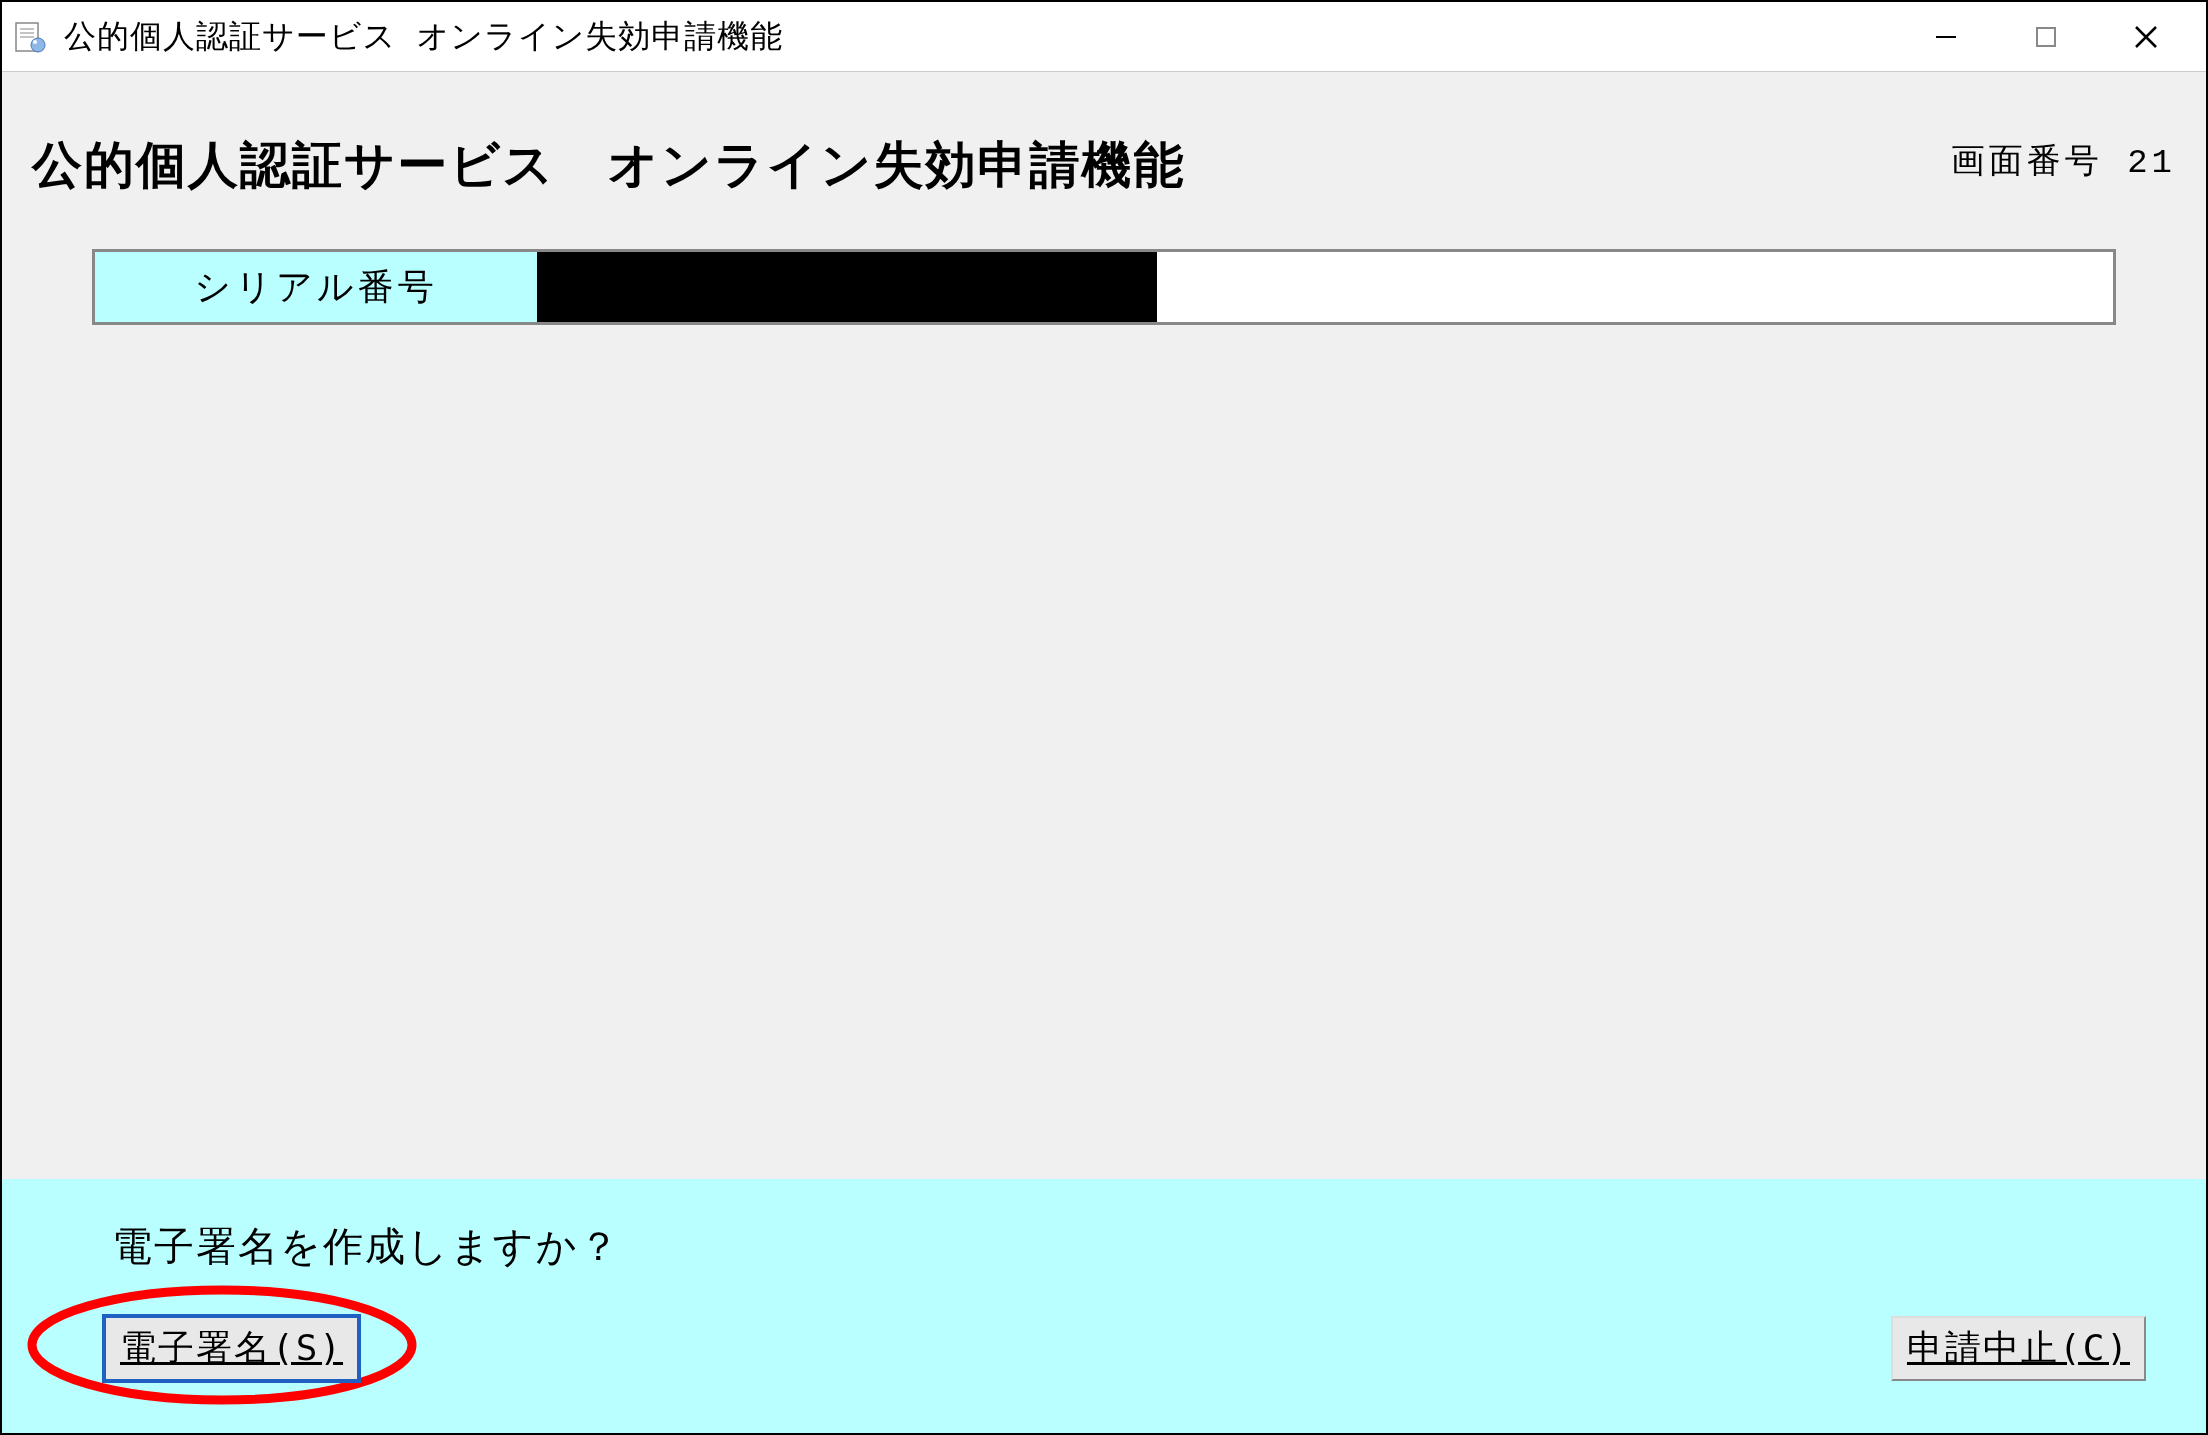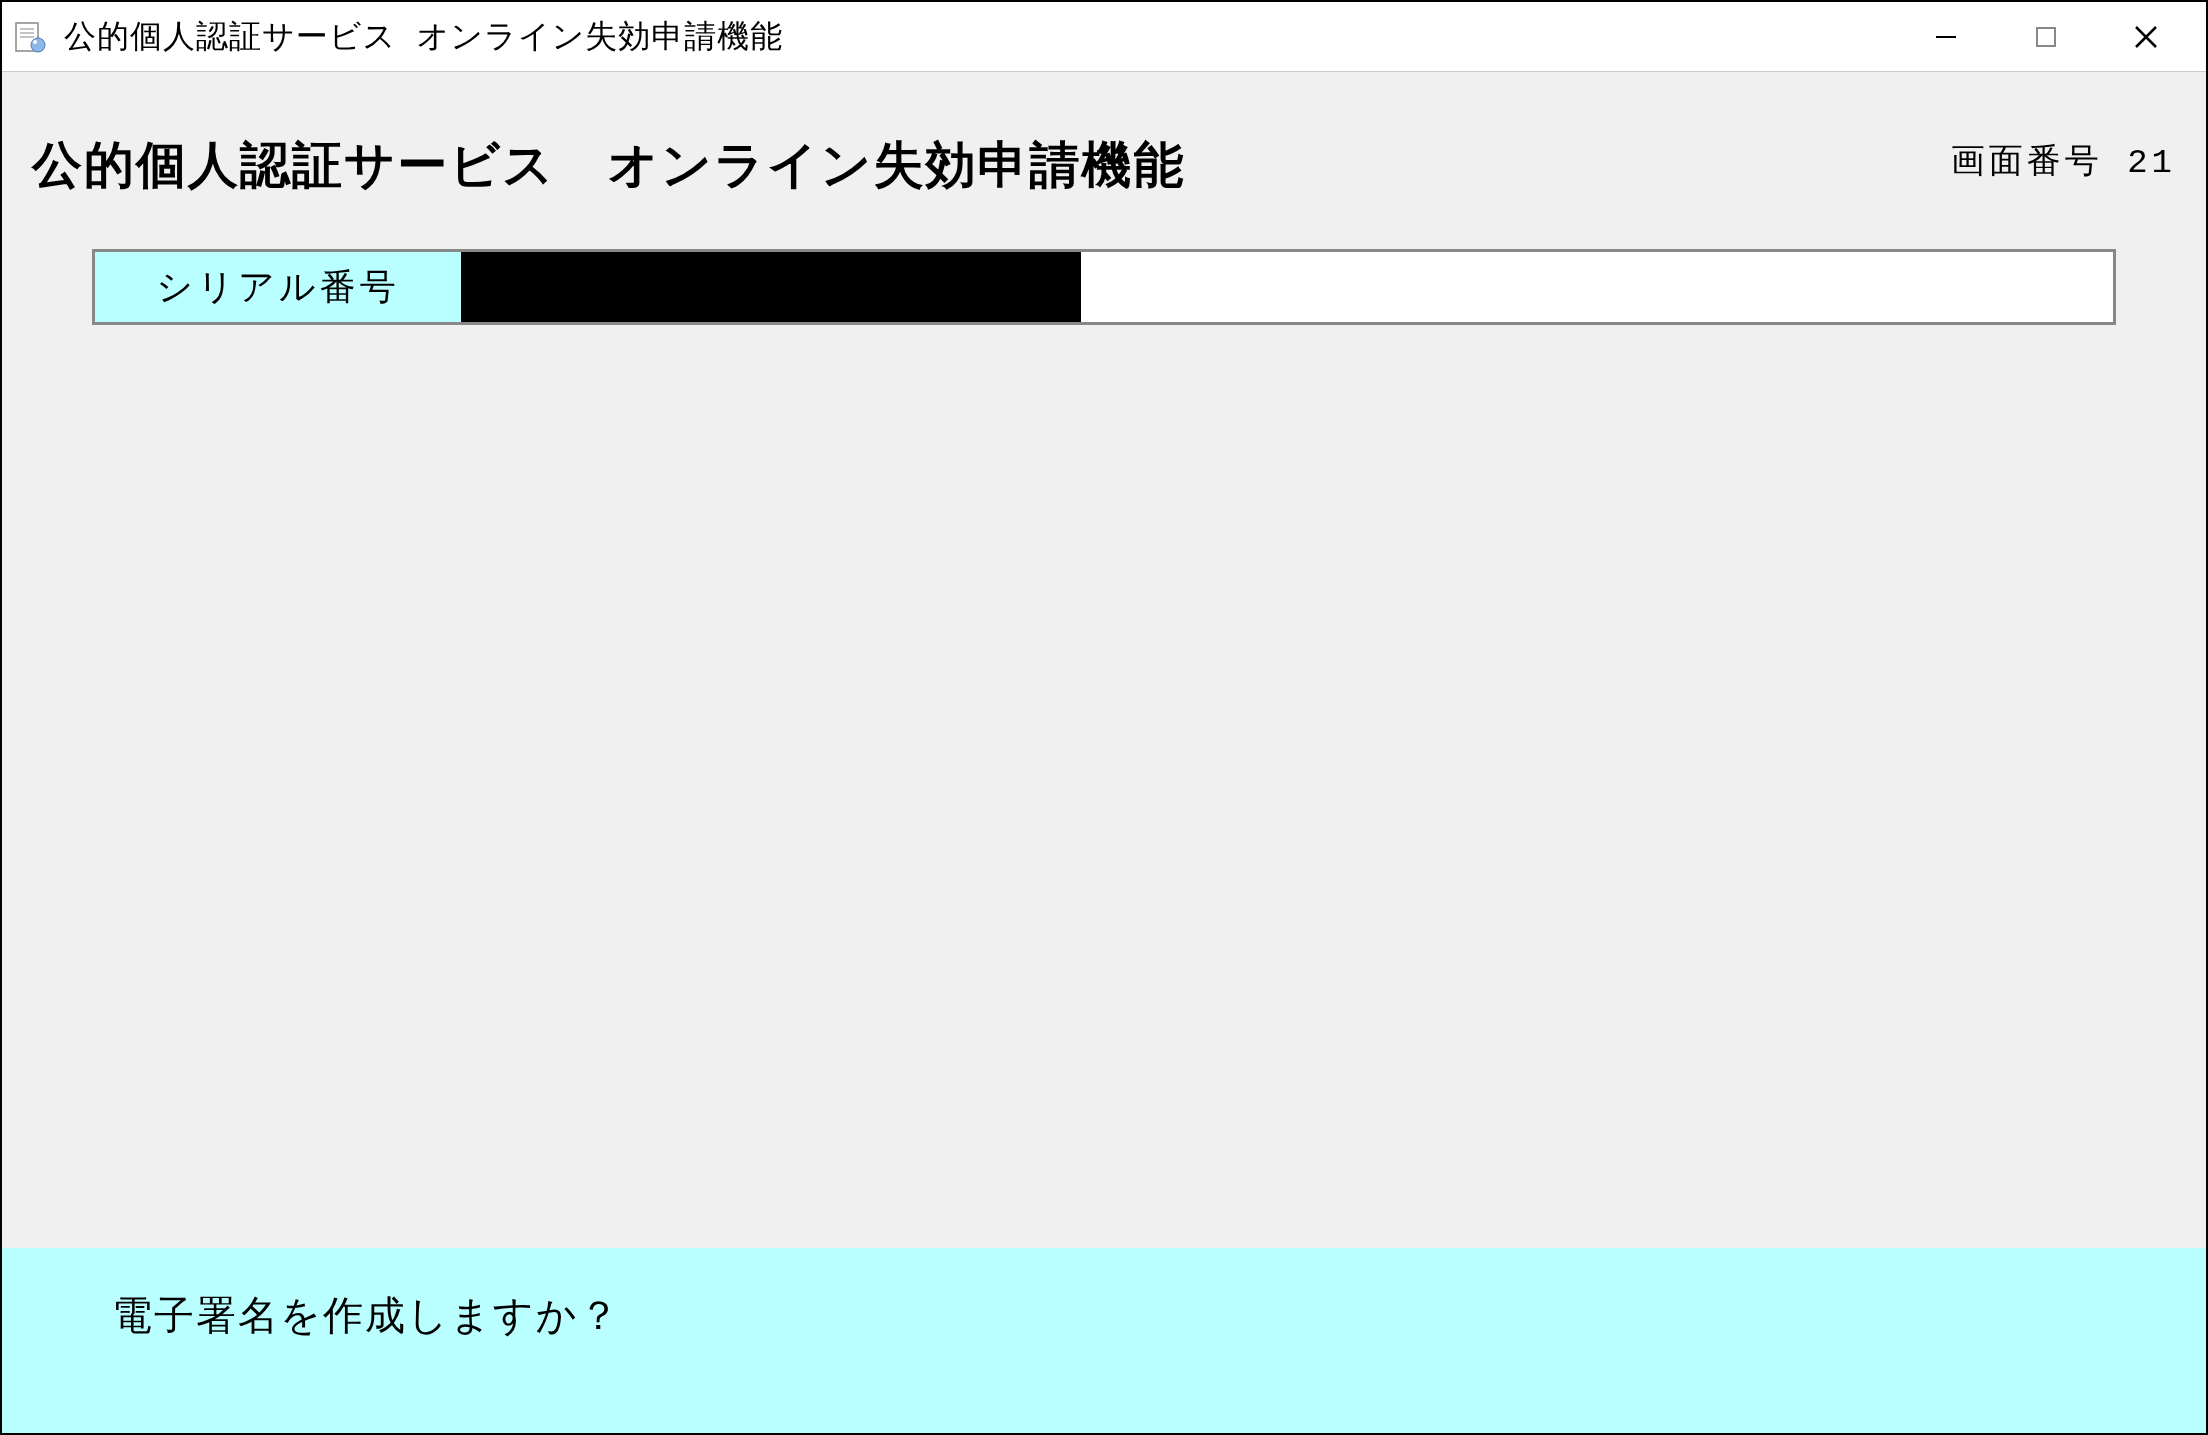--- a/index.html
+++ b/index.html
@@ -94,21 +94,21 @@
       margin-bottom: 110px;
     }
     .serial-row {
       display: flex;
       margin: 0 60px;
       border: 3px solid #888;
       height: 76px;
     }
     .serial-label {
       background: #b9ffff;
-      width: 366px;
+      width: 442px;
       display: flex;
       align-items: center;
       justify-content: center;
       font-size: 36px;
       letter-spacing: 4px;
     }
     .serial-value-cell {
       flex: 1;
       background: #fff;
       display: flex;
@@ -224,15 +224,24 @@
     <div class="serial-row">
       <div class="serial-label">シリアル番号</div>
       <div class="serial-value-cell">
         <div class="serial-redacted"></div>
       </div>
     </div>
   </div>
 
   <div class="footer-panel">
     <div class="footer-prompt">電子署名を作成しますか？</div>
+    <div class="footer-buttons">
+      <div class="sign-button-wrap">
+        <svg class="red-ellipse" width="400" height="130" viewBox="0 0 400 130">
+          <ellipse cx="200" cy="65" rx="190" ry="55" fill="none" stroke="#ff0000" stroke-width="9"></ellipse>
+        </svg>
+        <button class="sign-button">電子署名(S)</button>
+      </div>
+      <button class="cancel-button">申請中止(C)</button>
+    </div>
   </div>
 
 </div>
 
 </body></html>

